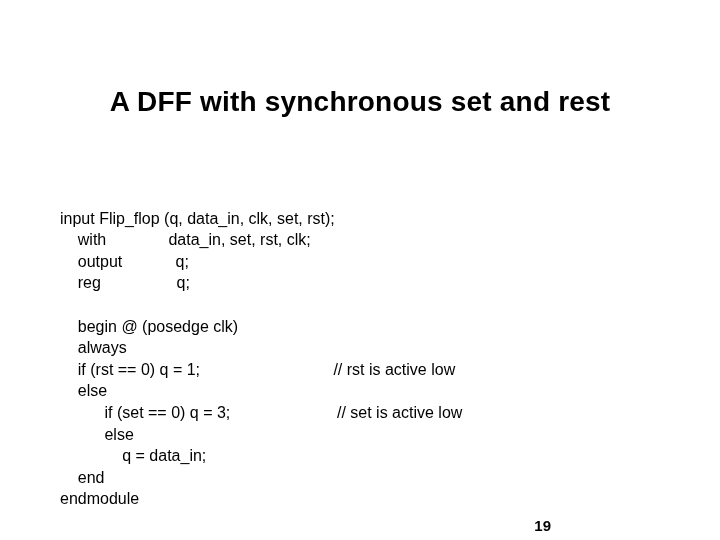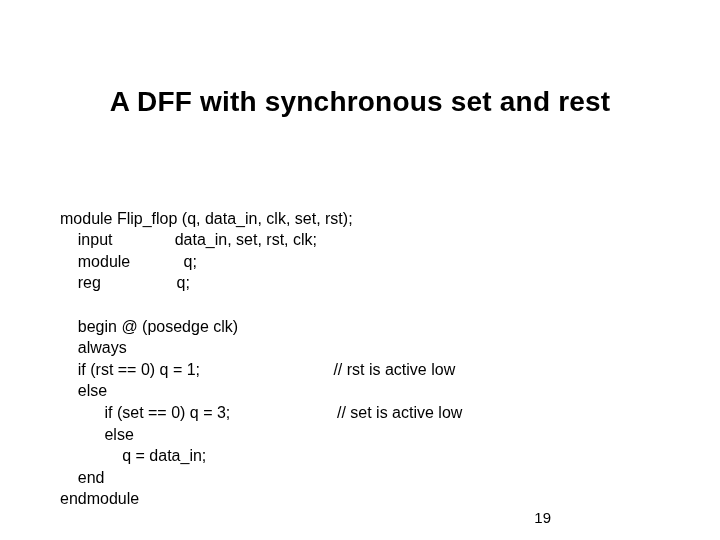--- a/index.html
+++ b/index.html
@@ -32,36 +32,37 @@
     position: absolute;
     top: 186px;
     left: 60px;
     font-size: 16px;
     line-height: 1.35;
     white-space: pre;
     font-family: Arial, Helvetica, sans-serif;
   }
   .page-number {
     position: absolute;
-    bottom: 14px;
+    bottom: 6px;
     right: 24px;
     font-size: 15px;
+    font-weight: bold;
   }
 </style>
 </head>
 <body>
 
 <div class="slide">
 
   <div class="title">A DFF with synchronous set and rest</div>
 
   <div class="code-block">
-<span>module Flip_flop (q, data_in, clk, set, rst);</span>
-<span>    input              data_in, set, rst, clk;</span>
-<span>    module            q;</span>
+<span>input Flip_flop (q, data_in, clk, set, rst);</span>
+<span>    with              data_in, set, rst, clk;</span>
+<span>    output            q;</span>
 <span>    reg                 q;</span>
 <span></span>
 <span>    begin @ (posedge clk)</span>
 <span>    always</span>
 <span>    if (rst == 0) q = 1;                              // rst is active low</span>
 <span>    else</span>
 <span>          if (set == 0) q = 3;                        // set is active low</span>
 <span>          else</span>
 <span>              q = data_in;</span>
 <span>    end</span>

